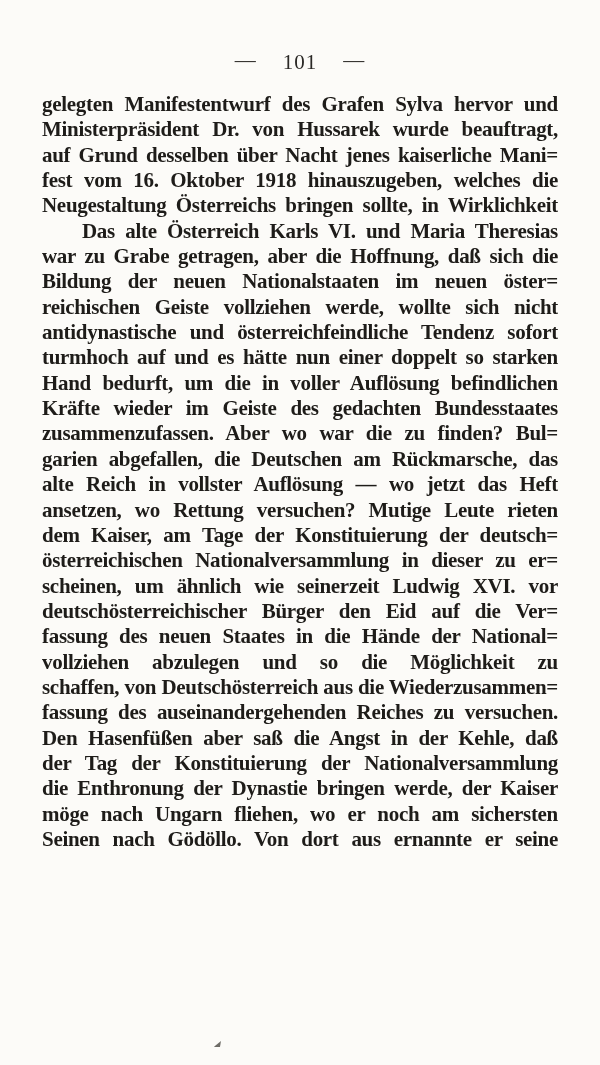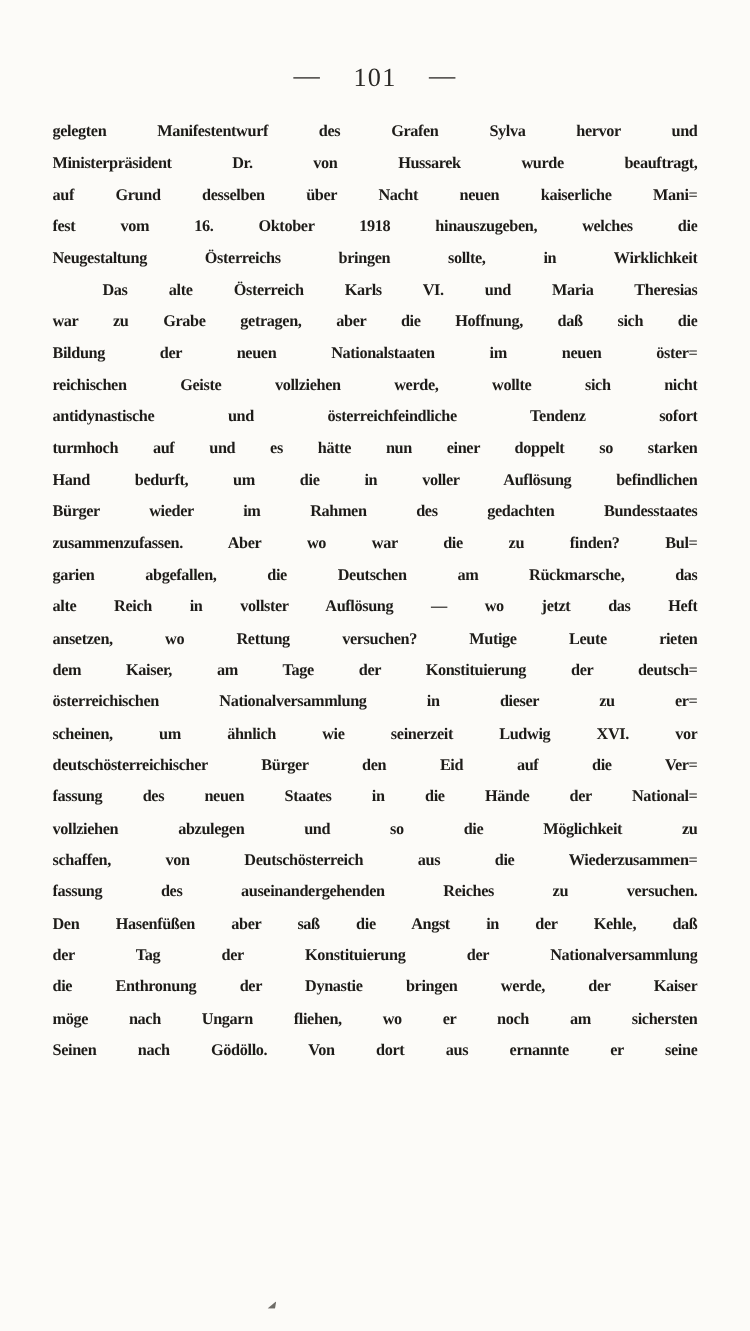--- a/index.html
+++ b/index.html
@@ -36,21 +36,21 @@
     top: -2px;
   }
   
   .textblock {
     position: absolute;
     top: 92px;
     left: 42px;
     width: 516px;
     font-family: "Liberation Serif", "DejaVu Serif", serif;
     font-weight: bold;
-    font-size: 13px;
+    font-size: 21px;
     line-height: 25.35px;
     letter-spacing: -0.3px;
     color: #1e1c19;
     -webkit-font-smoothing: antialiased;
   }
   .line {
     height: 25.35px;
     overflow: hidden;
     text-align: justify;
     text-align-last: justify;
@@ -79,31 +79,31 @@
   <div class="running-head">
     <span class="dash">—</span>
     <span class="num">101</span>
     <span class="dash">—</span>
   </div>
 
   <div class="textblock">
 
   <div class="line">gelegten Manifestentwurf des Grafen Sylva hervor und</div>
       <div class="line">Ministerpräsident Dr. von Hussarek wurde beauftragt,</div>
-      <div class="line">auf Grund desselben über Nacht neuen kaiserliche Mani=</div>
+      <div class="line">auf Grund desselben über Nacht jenes kaiserliche Mani=</div>
       <div class="line">fest vom 16. Oktober 1918 hinauszugeben, welches die</div>
       <div class="line">Neugestaltung Österreichs bringen sollte, in Wirklichkeit</div>
       <div class="line" style="text-indent: 40px;">Das alte Österreich Karls VI. und Maria Theresias</div>
       <div class="line">war zu Grabe getragen, aber die Hoffnung, daß sich die</div>
       <div class="line">Bildung der neuen Nationalstaaten im neuen öster=</div>
       <div class="line">reichischen Geiste vollziehen werde, wollte sich nicht</div>
       <div class="line">antidynastische und österreichfeindliche Tendenz sofort</div>
       <div class="line">turmhoch auf und es hätte nun einer doppelt so starken</div>
       <div class="line">Hand bedurft, um die in voller Auflösung befindlichen</div>
-      <div class="line">Bürger wieder im Rahmen des gedachten Bundesstaates</div>
+      <div class="line">Kräfte wieder im Geiste des gedachten Bundesstaates</div>
       <div class="line">zusammenzufassen. Aber wo war die zu finden? Bul=</div>
       <div class="line">garien abgefallen, die Deutschen am Rückmarsche, das</div>
       <div class="line">alte Reich in vollster Auflösung — wo jetzt das Heft</div>
       <div class="line">ansetzen, wo Rettung versuchen? Mutige Leute rieten</div>
       <div class="line">dem Kaiser, am Tage der Konstituierung der deutsch=</div>
       <div class="line">österreichischen Nationalversammlung in dieser zu er=</div>
       <div class="line">scheinen, um ähnlich wie seinerzeit Ludwig XVI. vor</div>
       <div class="line">deutschösterreichischer Bürger den Eid auf die Ver=</div>
       <div class="line">fassung des neuen Staates in die Hände der National=</div>
       <div class="line">vollziehen abzulegen und so die Möglichkeit zu</div>

